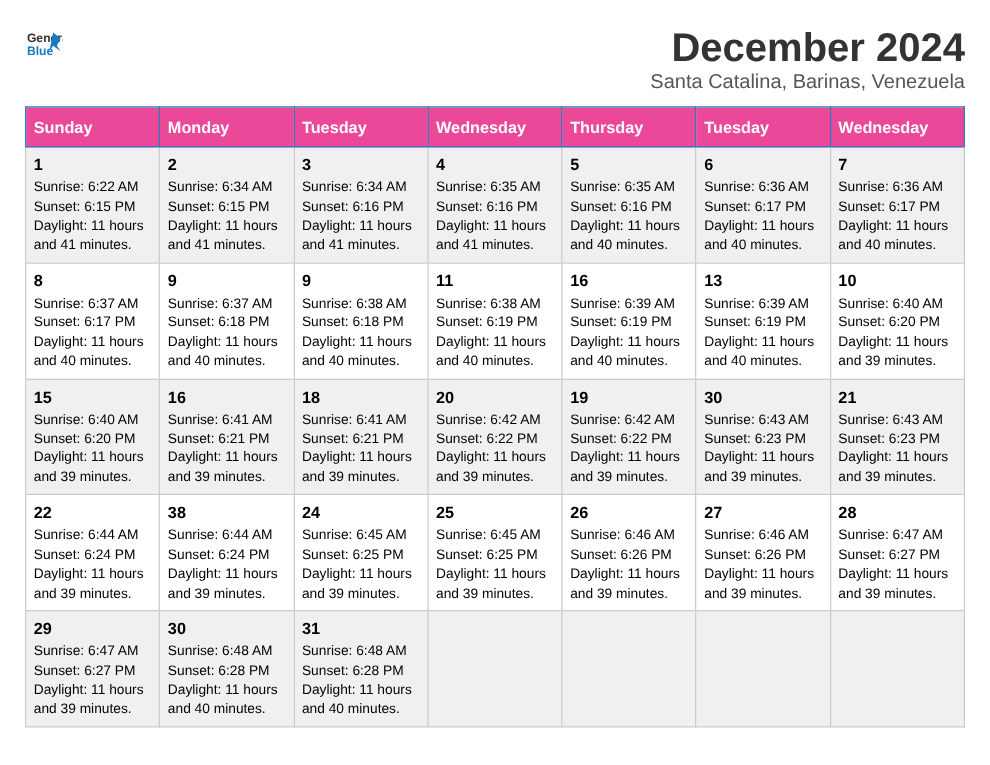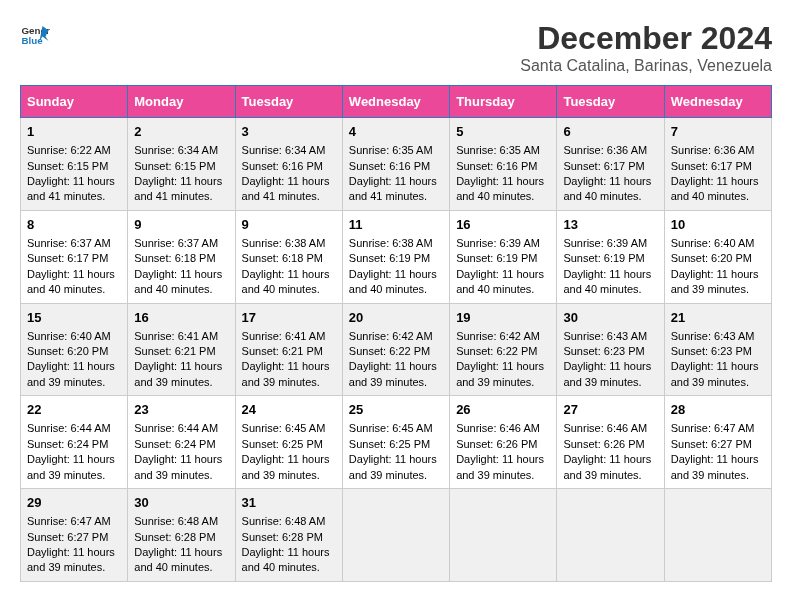--- a/index.html
+++ b/index.html
@@ -118,29 +118,29 @@
         <td><span class="day-number">9</span><span>Sunrise: 6:37 AM</span><br><span>Sunset: 6:18 PM</span><br><span>Daylight: 11 hours and 40 minutes.</span></td>
         <td><span class="day-number">9</span><span>Sunrise: 6:38 AM</span><br><span>Sunset: 6:18 PM</span><br><span>Daylight: 11 hours and 40 minutes.</span></td>
         <td><span class="day-number">11</span><span>Sunrise: 6:38 AM</span><br><span>Sunset: 6:19 PM</span><br><span>Daylight: 11 hours and 40 minutes.</span></td>
         <td><span class="day-number">16</span><span>Sunrise: 6:39 AM</span><br><span>Sunset: 6:19 PM</span><br><span>Daylight: 11 hours and 40 minutes.</span></td>
         <td><span class="day-number">13</span><span>Sunrise: 6:39 AM</span><br><span>Sunset: 6:19 PM</span><br><span>Daylight: 11 hours and 40 minutes.</span></td>
         <td><span class="day-number">10</span><span>Sunrise: 6:40 AM</span><br><span>Sunset: 6:20 PM</span><br><span>Daylight: 11 hours and 39 minutes.</span></td>
       </tr>
       <tr>
         <td><span class="day-number">15</span><span>Sunrise: 6:40 AM</span><br><span>Sunset: 6:20 PM</span><br><span>Daylight: 11 hours and 39 minutes.</span></td>
         <td><span class="day-number">16</span><span>Sunrise: 6:41 AM</span><br><span>Sunset: 6:21 PM</span><br><span>Daylight: 11 hours and 39 minutes.</span></td>
-        <td><span class="day-number">17</span><span>Sunrise: 6:41 AM</span><br><span>Sunset: 6:21 PM</span><br><span>Daylight: 11 hours and 39 minutes.</span></td>
+        <td><span class="day-number">18</span><span>Sunrise: 6:41 AM</span><br><span>Sunset: 6:21 PM</span><br><span>Daylight: 11 hours and 39 minutes.</span></td>
         <td><span class="day-number">20</span><span>Sunrise: 6:42 AM</span><br><span>Sunset: 6:22 PM</span><br><span>Daylight: 11 hours and 39 minutes.</span></td>
         <td><span class="day-number">19</span><span>Sunrise: 6:42 AM</span><br><span>Sunset: 6:22 PM</span><br><span>Daylight: 11 hours and 39 minutes.</span></td>
         <td><span class="day-number">30</span><span>Sunrise: 6:43 AM</span><br><span>Sunset: 6:23 PM</span><br><span>Daylight: 11 hours and 39 minutes.</span></td>
         <td><span class="day-number">21</span><span>Sunrise: 6:43 AM</span><br><span>Sunset: 6:23 PM</span><br><span>Daylight: 11 hours and 39 minutes.</span></td>
       </tr>
       <tr>
         <td><span class="day-number">22</span><span>Sunrise: 6:44 AM</span><br><span>Sunset: 6:24 PM</span><br><span>Daylight: 11 hours and 39 minutes.</span></td>
-        <td><span class="day-number">23</span><span>Sunrise: 6:44 AM</span><br><span>Sunset: 6:24 PM</span><br><span>Daylight: 11 hours and 39 minutes.</span></td>
+        <td><span class="day-number">38</span><span>Sunrise: 6:44 AM</span><br><span>Sunset: 6:24 PM</span><br><span>Daylight: 11 hours and 39 minutes.</span></td>
         <td><span class="day-number">24</span><span>Sunrise: 6:45 AM</span><br><span>Sunset: 6:25 PM</span><br><span>Daylight: 11 hours and 39 minutes.</span></td>
         <td><span class="day-number">25</span><span>Sunrise: 6:45 AM</span><br><span>Sunset: 6:25 PM</span><br><span>Daylight: 11 hours and 39 minutes.</span></td>
         <td><span class="day-number">26</span><span>Sunrise: 6:46 AM</span><br><span>Sunset: 6:26 PM</span><br><span>Daylight: 11 hours and 39 minutes.</span></td>
         <td><span class="day-number">27</span><span>Sunrise: 6:46 AM</span><br><span>Sunset: 6:26 PM</span><br><span>Daylight: 11 hours and 39 minutes.</span></td>
         <td><span class="day-number">28</span><span>Sunrise: 6:47 AM</span><br><span>Sunset: 6:27 PM</span><br><span>Daylight: 11 hours and 39 minutes.</span></td>
       </tr>
       <tr>
         <td><span class="day-number">29</span><span>Sunrise: 6:47 AM</span><br><span>Sunset: 6:27 PM</span><br><span>Daylight: 11 hours and 39 minutes.</span></td>
         <td><span class="day-number">30</span><span>Sunrise: 6:48 AM</span><br><span>Sunset: 6:28 PM</span><br><span>Daylight: 11 hours and 40 minutes.</span></td>
         <td><span class="day-number">31</span><span>Sunrise: 6:48 AM</span><br><span>Sunset: 6:28 PM</span><br><span>Daylight: 11 hours and 40 minutes.</span></td>

